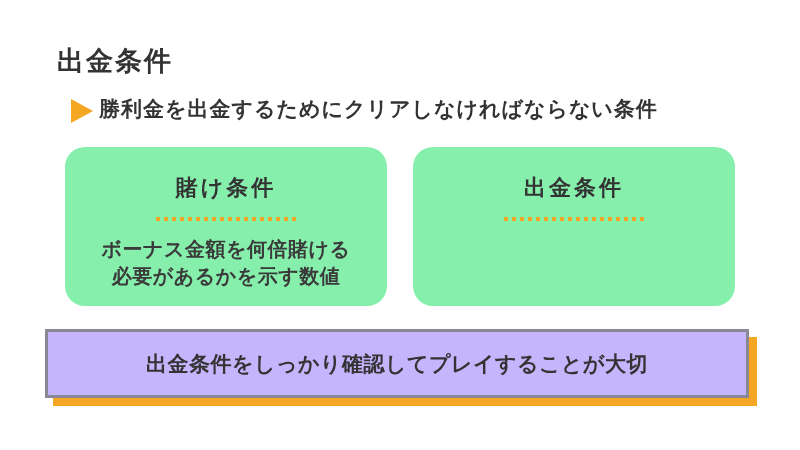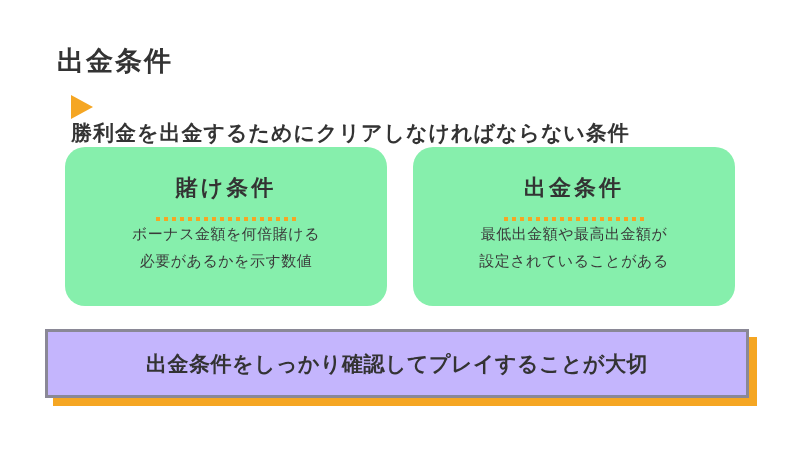--- a/index.html
+++ b/index.html
@@ -1,28 +1,28 @@
 <!DOCTYPE html>
 <html><head>
 <meta charset="utf-8">
 <style>
   html, body { margin:0; padding:0; }
   body { width:800px; height:450px; background:#ffffff; position:relative; overflow:hidden;
          font-family:"DejaVu Sans", "Liberation Sans", sans-serif; color:#3a3a3a; }
   .title { position:absolute; left:57px; top:43px; font-size:27px; font-weight:bold; letter-spacing:2px; color:#333; line-height:36px; margin:0; }
-  .subtitle { position:absolute; left:71px; top:95px; height:28px; display:flex; align-items:flex-start;flex-direction:column; }
+  .subtitle { position:absolute; left:71px; top:95px; height:28px; display:flex; align-items:flex-end; }
   .tri { width:0; height:0; border-top:12px solid transparent; border-bottom:12px solid transparent; border-left:22px solid #f5a623; margin-right:6px; }
   .subtitle-text { font-size:21px; font-weight:bold; letter-spacing:1px; color:#333; white-space:nowrap; }
   .card { position:absolute; top:147px; height:159px; background:#86efac; border-radius:20px; text-align:center; }
   .card.c1 { left:65px; width:322px; }
   .card.c2 { left:413px; width:322px; }
   .card-title { margin-top:26px; font-size:22px; font-weight:bold; letter-spacing:3px; color:#333; line-height:30px; }
   .dots { margin:14px auto 0; width:140px; height:4px;
           background-image: repeating-linear-gradient(to right, #f5a623 0 4px, transparent 4px 8px); }
-  .card-desc { font-size:15px; font-weight:normal; line-height:27px; color:#3a3a3a; letter-spacing:0.5px; }
+  .card-desc { margin-top:15px; font-size:20px; font-weight:bold; line-height:27px; color:#3a3a3a; letter-spacing:0.5px; }
   .callout-wrap { position:absolute; left:45px; top:329px; width:704px; height:69px; }
   .callout-shadow { position:absolute; left:8px; top:8px; width:704px; height:69px; background:#f5a623; }
   .callout { position:absolute; left:0; top:0; width:698px; height:63px; background:#c4b5fd; border:3px solid #8a8896;
              display:flex; align-items:center; justify-content:center; }
   .callout-text { font-size:21px; font-weight:bold; color:#333; letter-spacing:0.5px; }
 </style>
 </head>
 <body>
 
 <h1 class="title">出金条件</h1>
@@ -37,24 +37,20 @@
   <div class="dots"></div>
   <div class="card-desc">
     <div>ボーナス金額を何倍賭ける</div>
     <div>必要があるかを示す数値</div>
   </div>
 </div>
 
 <div class="card c2">
   <div class="card-title">出金条件</div>
   <div class="dots"></div>
-  <div class="card-desc">
-    <div>最低出金額や最高出金額が</div>
-    <div>設定されていることがある</div>
-  </div>
 </div>
 
 <div class="callout-wrap">
   <div class="callout-shadow"></div>
   <div class="callout">
     <span class="callout-text">出金条件をしっかり確認してプレイすることが大切</span>
   </div>
 </div>
 
 </body></html>

